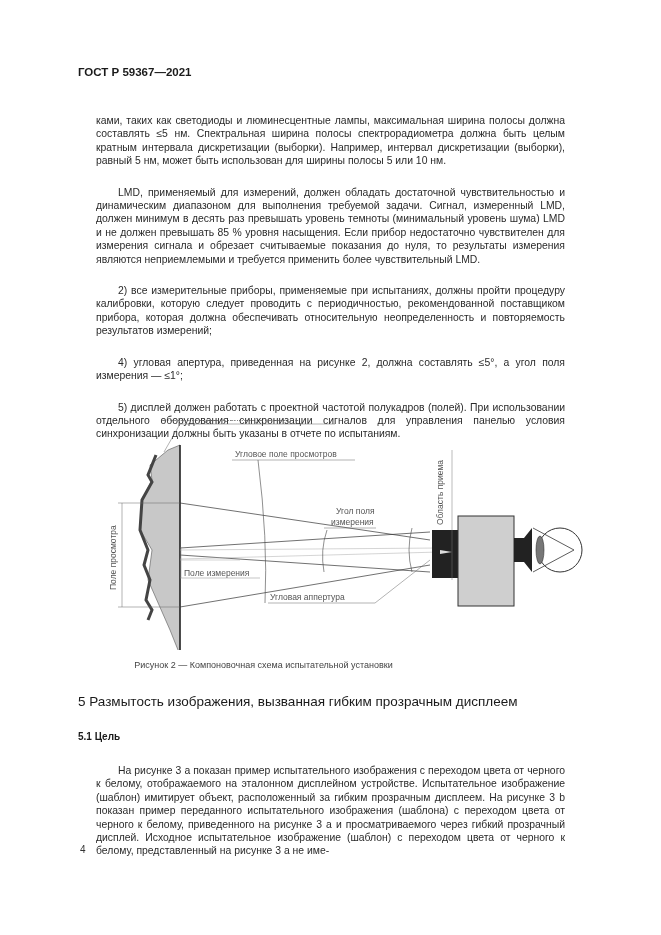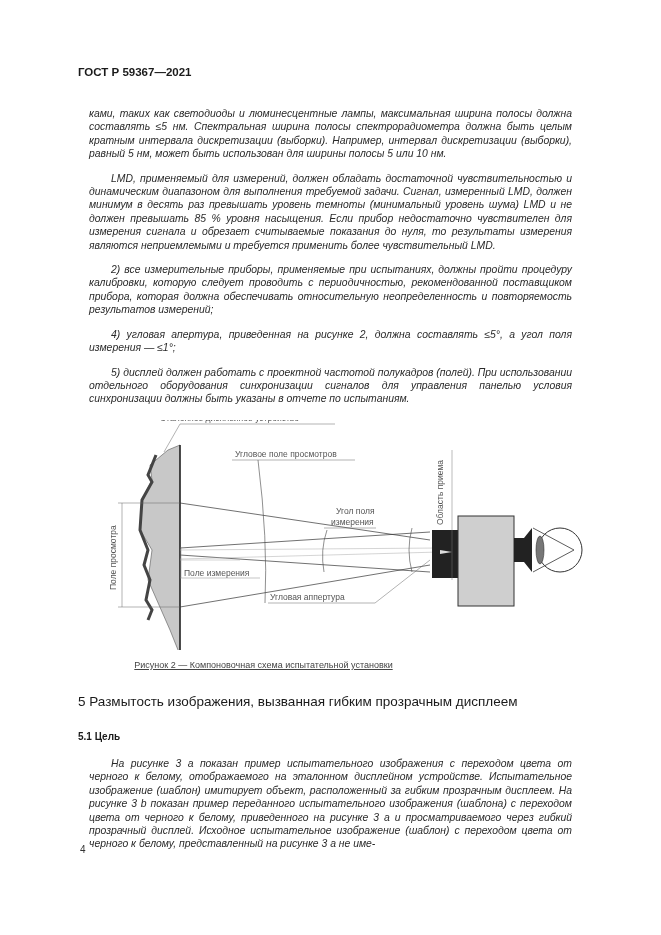--- a/index.html
+++ b/index.html
@@ -1,24 +1,24 @@
 <!DOCTYPE html>
 <html><head>
 <meta charset="utf-8">
 <style>
   html, body { margin: 0; padding: 0; background: #ffffff; }
   body { width: 661px; height: 935px; position: relative; overflow: hidden;
          font-family: "Liberation Sans", sans-serif; color: #222; }
   .header { position: absolute; left: 78px; top: 66px; font-weight: bold; font-size: 11.5px; color: #1a1a1a; }
   .body-text { position: absolute; left: 78px; width: 505px; font-size: 10.4px; line-height: 13.4px; text-align: justify; color: #2a2a2a; }
-  .p { margin: 11px; text-indent: 0; font-style: italic; }
+  .p { margin: 18px; text-indent: 0; }
   .p.ind { text-indent: 22px; }
   #block1 { top: 96px; }
   #figure { position: absolute; left: 100px; top: 420px; width: 500px; height: 230px; }
-  .caption { position: absolute; top: 660px; left: 0; width: 527px; text-align: center; font-size: 9px; color: #444; text-decoration: underline; }
+  .caption { position: absolute; top: 660px; left: 0; width: 527px; text-align: center; font-size: 9px; color: #444; }
   .h1 { position: absolute; left: 78px; top: 694px; font-weight: normal; font-size: 13.5px; color: #1a1a1a; }
   .h2 { position: absolute; left: 78px; top: 731px; font-weight: bold; font-size: 10px; color: #1a1a1a; }
   #block2 { top: 746px; }
   .pagenum { position: absolute; left: 80px; top: 844px; font-size: 10px; color: #333; }
   svg text { font-family: "Liberation Sans", sans-serif; }
 </style>
 </head>
 <body>
 
 <div class="header">ГОСТ Р 59367—2021</div>

